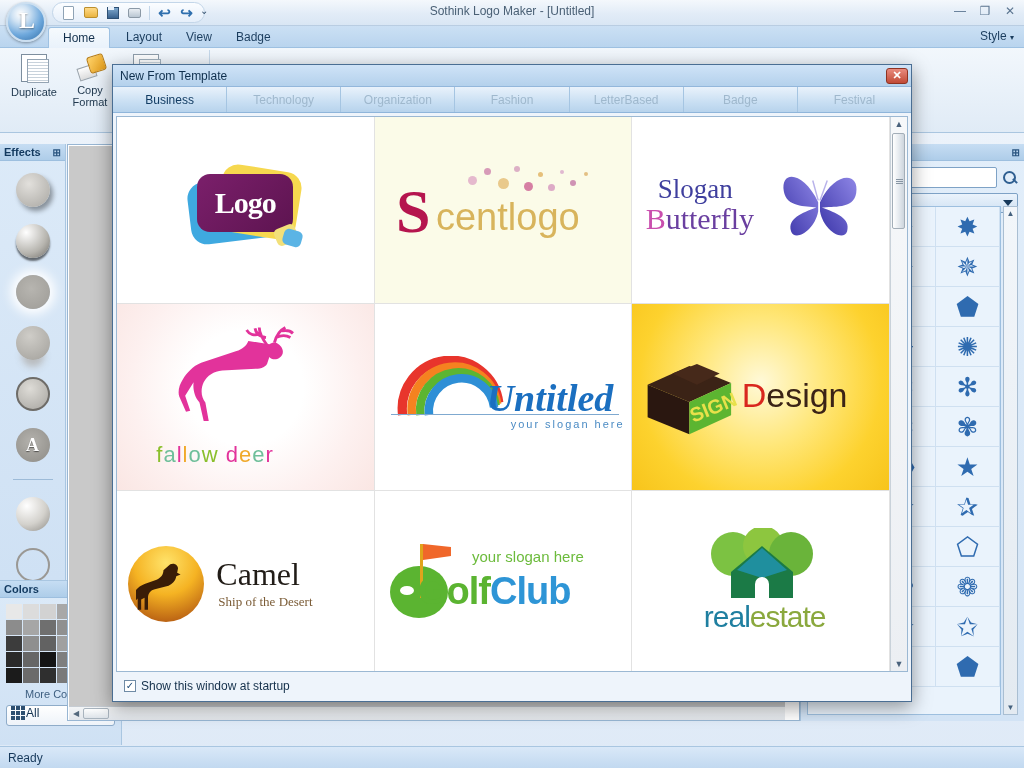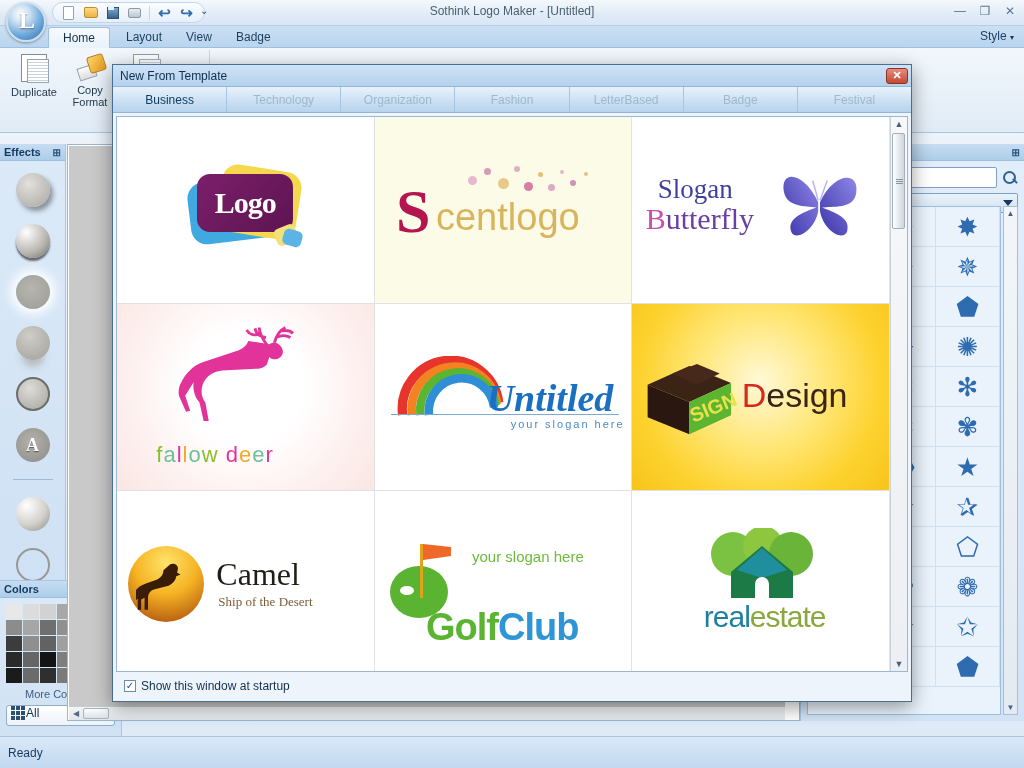--- a/index.html
+++ b/index.html
@@ -216,21 +216,21 @@
   .sb-v {
     width: 15px; margin-left: 2px;
     background: linear-gradient(#f2f6fa, #e3eaf1);
     border: 1px solid #a9bed2; display: flex; flex-direction: column;
     align-items: center; justify-content: space-between; padding: 2px 0;
   }
   .sb-v .a { font-size: 8px; color: #44617e; }
 
   
   .statusbar {
-    position: absolute; left: 0; bottom: 0; width: 1024px; height: 32px;
+    position: absolute; left: 0; bottom: 0; width: 1024px; height: 22px;
     background: linear-gradient(#d9e8f8, #c2d9f0);
     border-top: 1px solid #a9c6e1;
     display: flex; align-items: center; padding-left: 8px;
     color: #17395b; font-size: 12px;
   }
 
   
   .dlg {
     position: absolute; left: 112px; top: 64px; width: 800px; height: 638px;
     background: #eef4fb;
@@ -359,21 +359,21 @@
   .l7 .name { position:absolute; left:96px; top:18px; font-family:"Liberation Serif",serif; font-size:32px; color:#211c17; }
   .l7 .sub { position:absolute; left:98px; top:56px; font-family:"Liberation Serif",serif; font-size:13px; color:#7b5c36; }
 
   
   .l8 { position:relative; width:250px; height:100px; }
   .l8 .circ { position:absolute; left:12px; top:32px; width:58px; height:52px; border-radius:50%; background:#5bb431; }
   .l8 .hole { position:absolute; left:22px; top:52px; width:14px; height:9px; border-radius:50%; background:#fff; }
   .l8 .pole { position:absolute; left:42px; top:10px; width:3px; height:54px; background:#e0a41c; }
   .l8 .flag { position:absolute; left:45px; top:10px; width:28px; height:16px; background:#f0672a; clip-path: polygon(0 0, 100% 3px, 100% 12px, 0 100%); }
   .l8 .slg { position:absolute; left:94px; top:14px; font-family:"Liberation Sans",sans-serif; font-size:15px; color:#6cbb3c; }
-  .l8 .word { position:absolute; left:48px; top:36px; font-family:"Liberation Sans",sans-serif; font-weight:bold; font-size:38px; color:#5bb431; letter-spacing:-1px;margin-top:36px; }
+  .l8 .word { position:absolute; left:40px; top:36px; font-family:"Liberation Sans",sans-serif; font-weight:bold; font-size:38px; color:#5bb431; letter-spacing:-1px; }
   .l8 .word em { font-style:normal; color:#2e95d6; }
 
   
   .l9 { position:relative; width:200px; height:120px; }
   .l9 .art { position:absolute; left:42px; top:4px; width:118px; height:72px; }
   .l9 .word { position:absolute; left:4px; top:76px; width:100%; text-align:center; font-family:"Liberation Sans",sans-serif; font-size:30px; letter-spacing:-1px; }
   .l9 .word .r { color:#1f7fa0; }
   .l9 .word .e { color:#8aa83d; }
 </style>
 </head>

